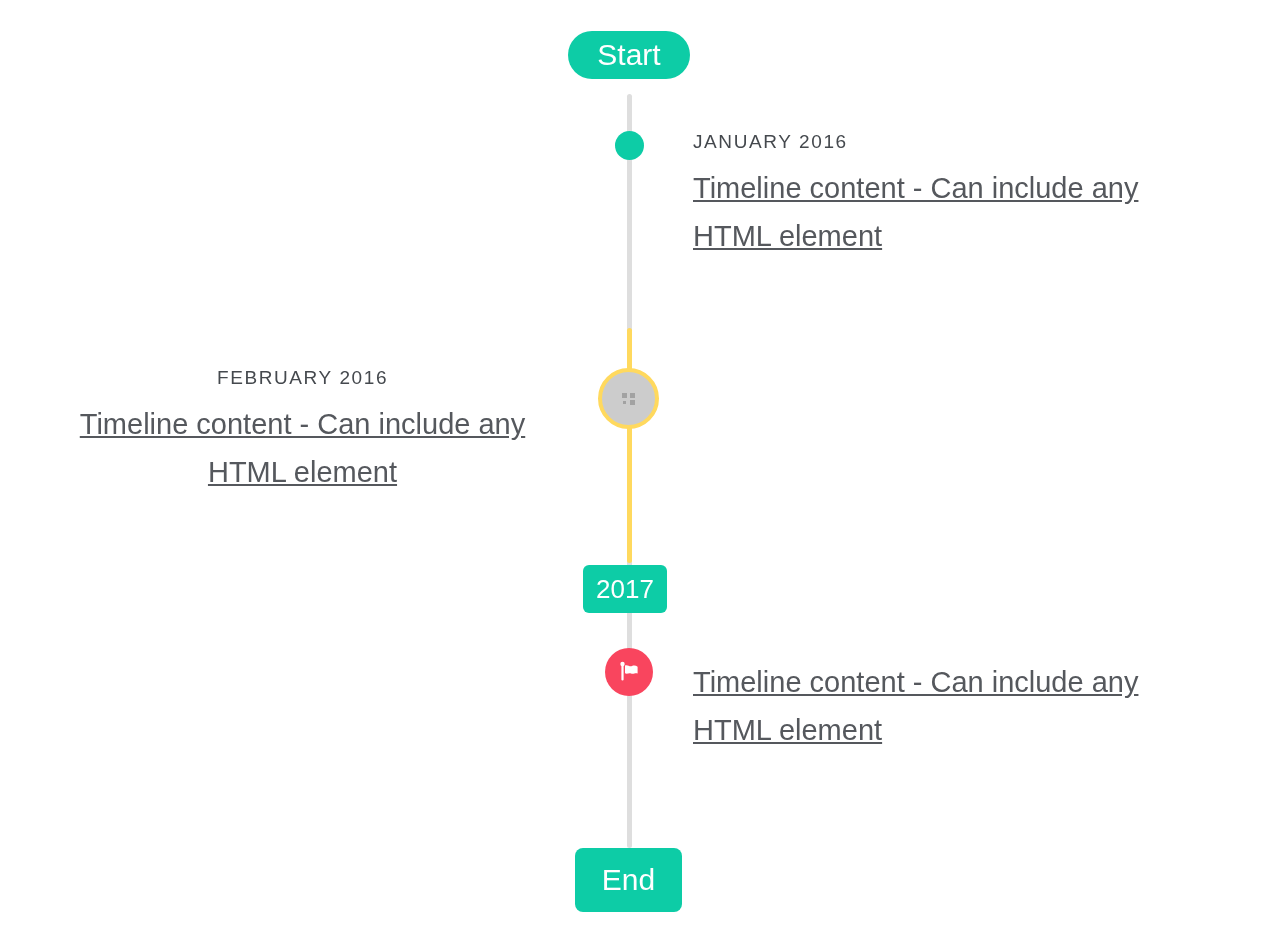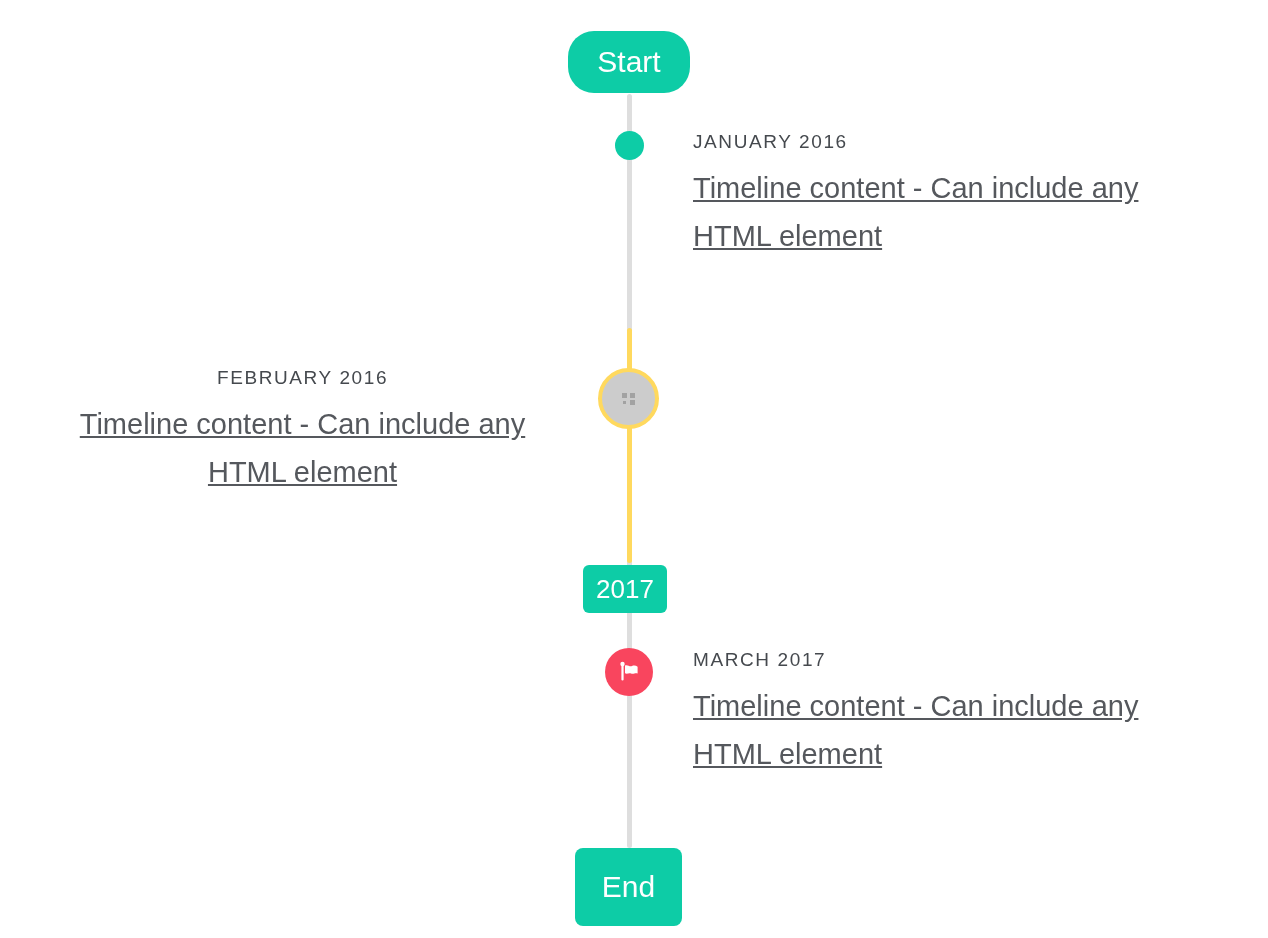--- a/index.html
+++ b/index.html
@@ -51,22 +51,22 @@
     background: var(--accent-teal);
     color: #ffffff;
     border-radius: 8px;
     font-size: 30px;
     font-weight: 400;
     border: none;
     cursor: pointer;
     font-family: inherit;
     padding: 0;
   }
-  .start-pill { left: 568px; top: 31px;  width: 122px; height: 62px; border-radius: 26px; }
-  .end-pill   { left: 575px; top: 848px; width: 107px; height: 78px; text-align: center; }
+  .start-pill { left: 568px; top: 31px;  width: 122px; height: 48px; border-radius: 26px; }
+  .end-pill   { left: 575px; top: 848px; width: 107px; height: 64px; text-align: center; }
   .year-pill  { left: 583px; top: 565px; width: 84px;  height: 48px; font-size: 26px; border-radius: 6px; }
   
   .marker { position: absolute; }
   .marker-dot {
     left: 615px; top: 131px;
     width: 29px; height: 29px;
     border-radius: 50%;
     background: var(--accent-teal);
   }
   .marker-image {
@@ -158,17 +158,16 @@
     <h3 class="entry-date">JANUARY 2016</h3>
     <p class="entry-content">Timeline content - Can include any HTML element</p>
   </section>
 
   <section class="entry entry-left entry-feb">
     <h3 class="entry-date">FEBRUARY 2016</h3>
     <p class="entry-content">Timeline content - Can include any HTML element</p>
   </section>
 
   <section class="entry entry-right entry-mar">
-    <h3 class="entry-date">MARCH 2017</h3>
     <p class="entry-content">Timeline content - Can include any HTML element</p>
   </section>
 
 </div>
 
 </body></html>

